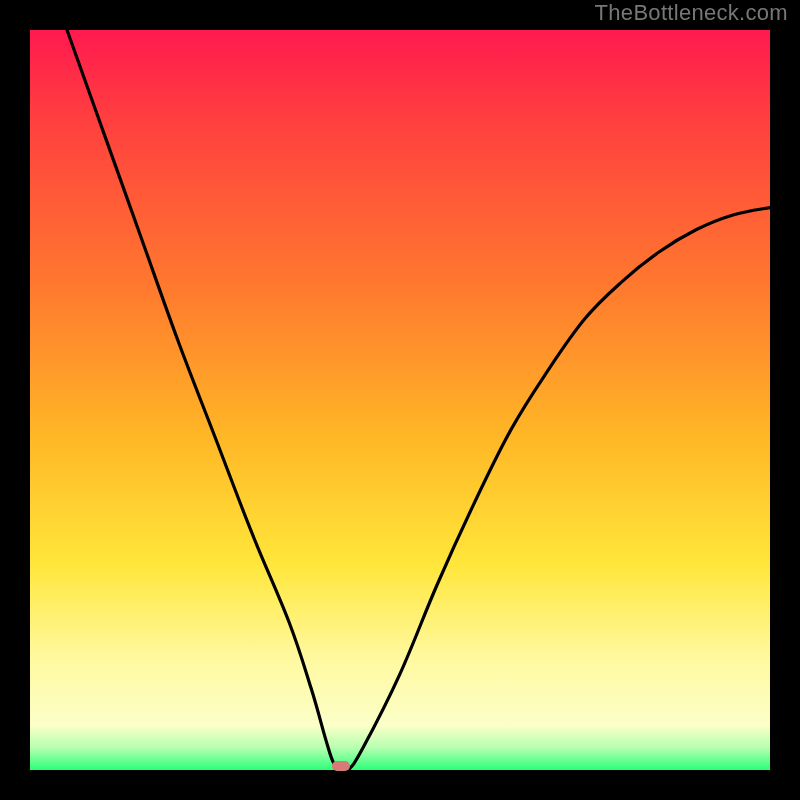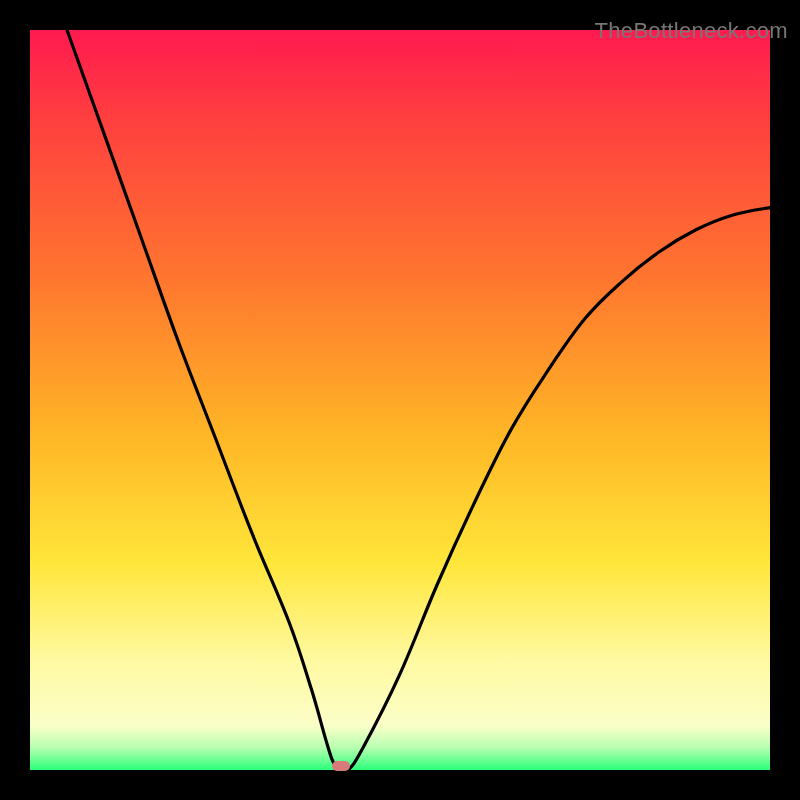--- a/index.html
+++ b/index.html
@@ -32,21 +32,21 @@
       #ffb726 55%,
       #ffe63a 72%,
       #fff9a0 85%,
       #fbffc8 94%,
       #b6ffb0 97%,
       #2bff7a 100%
     );
   }
   .watermark {
     position: absolute;
-    top: 18px;
+    top: 0;
     right: 12px;
     color: #777;
     font-size: 22px;
     letter-spacing: 0.3px;
     z-index: 5;
   }
   svg.curve {
     position: absolute;
     left: 0;
     top: 0;

